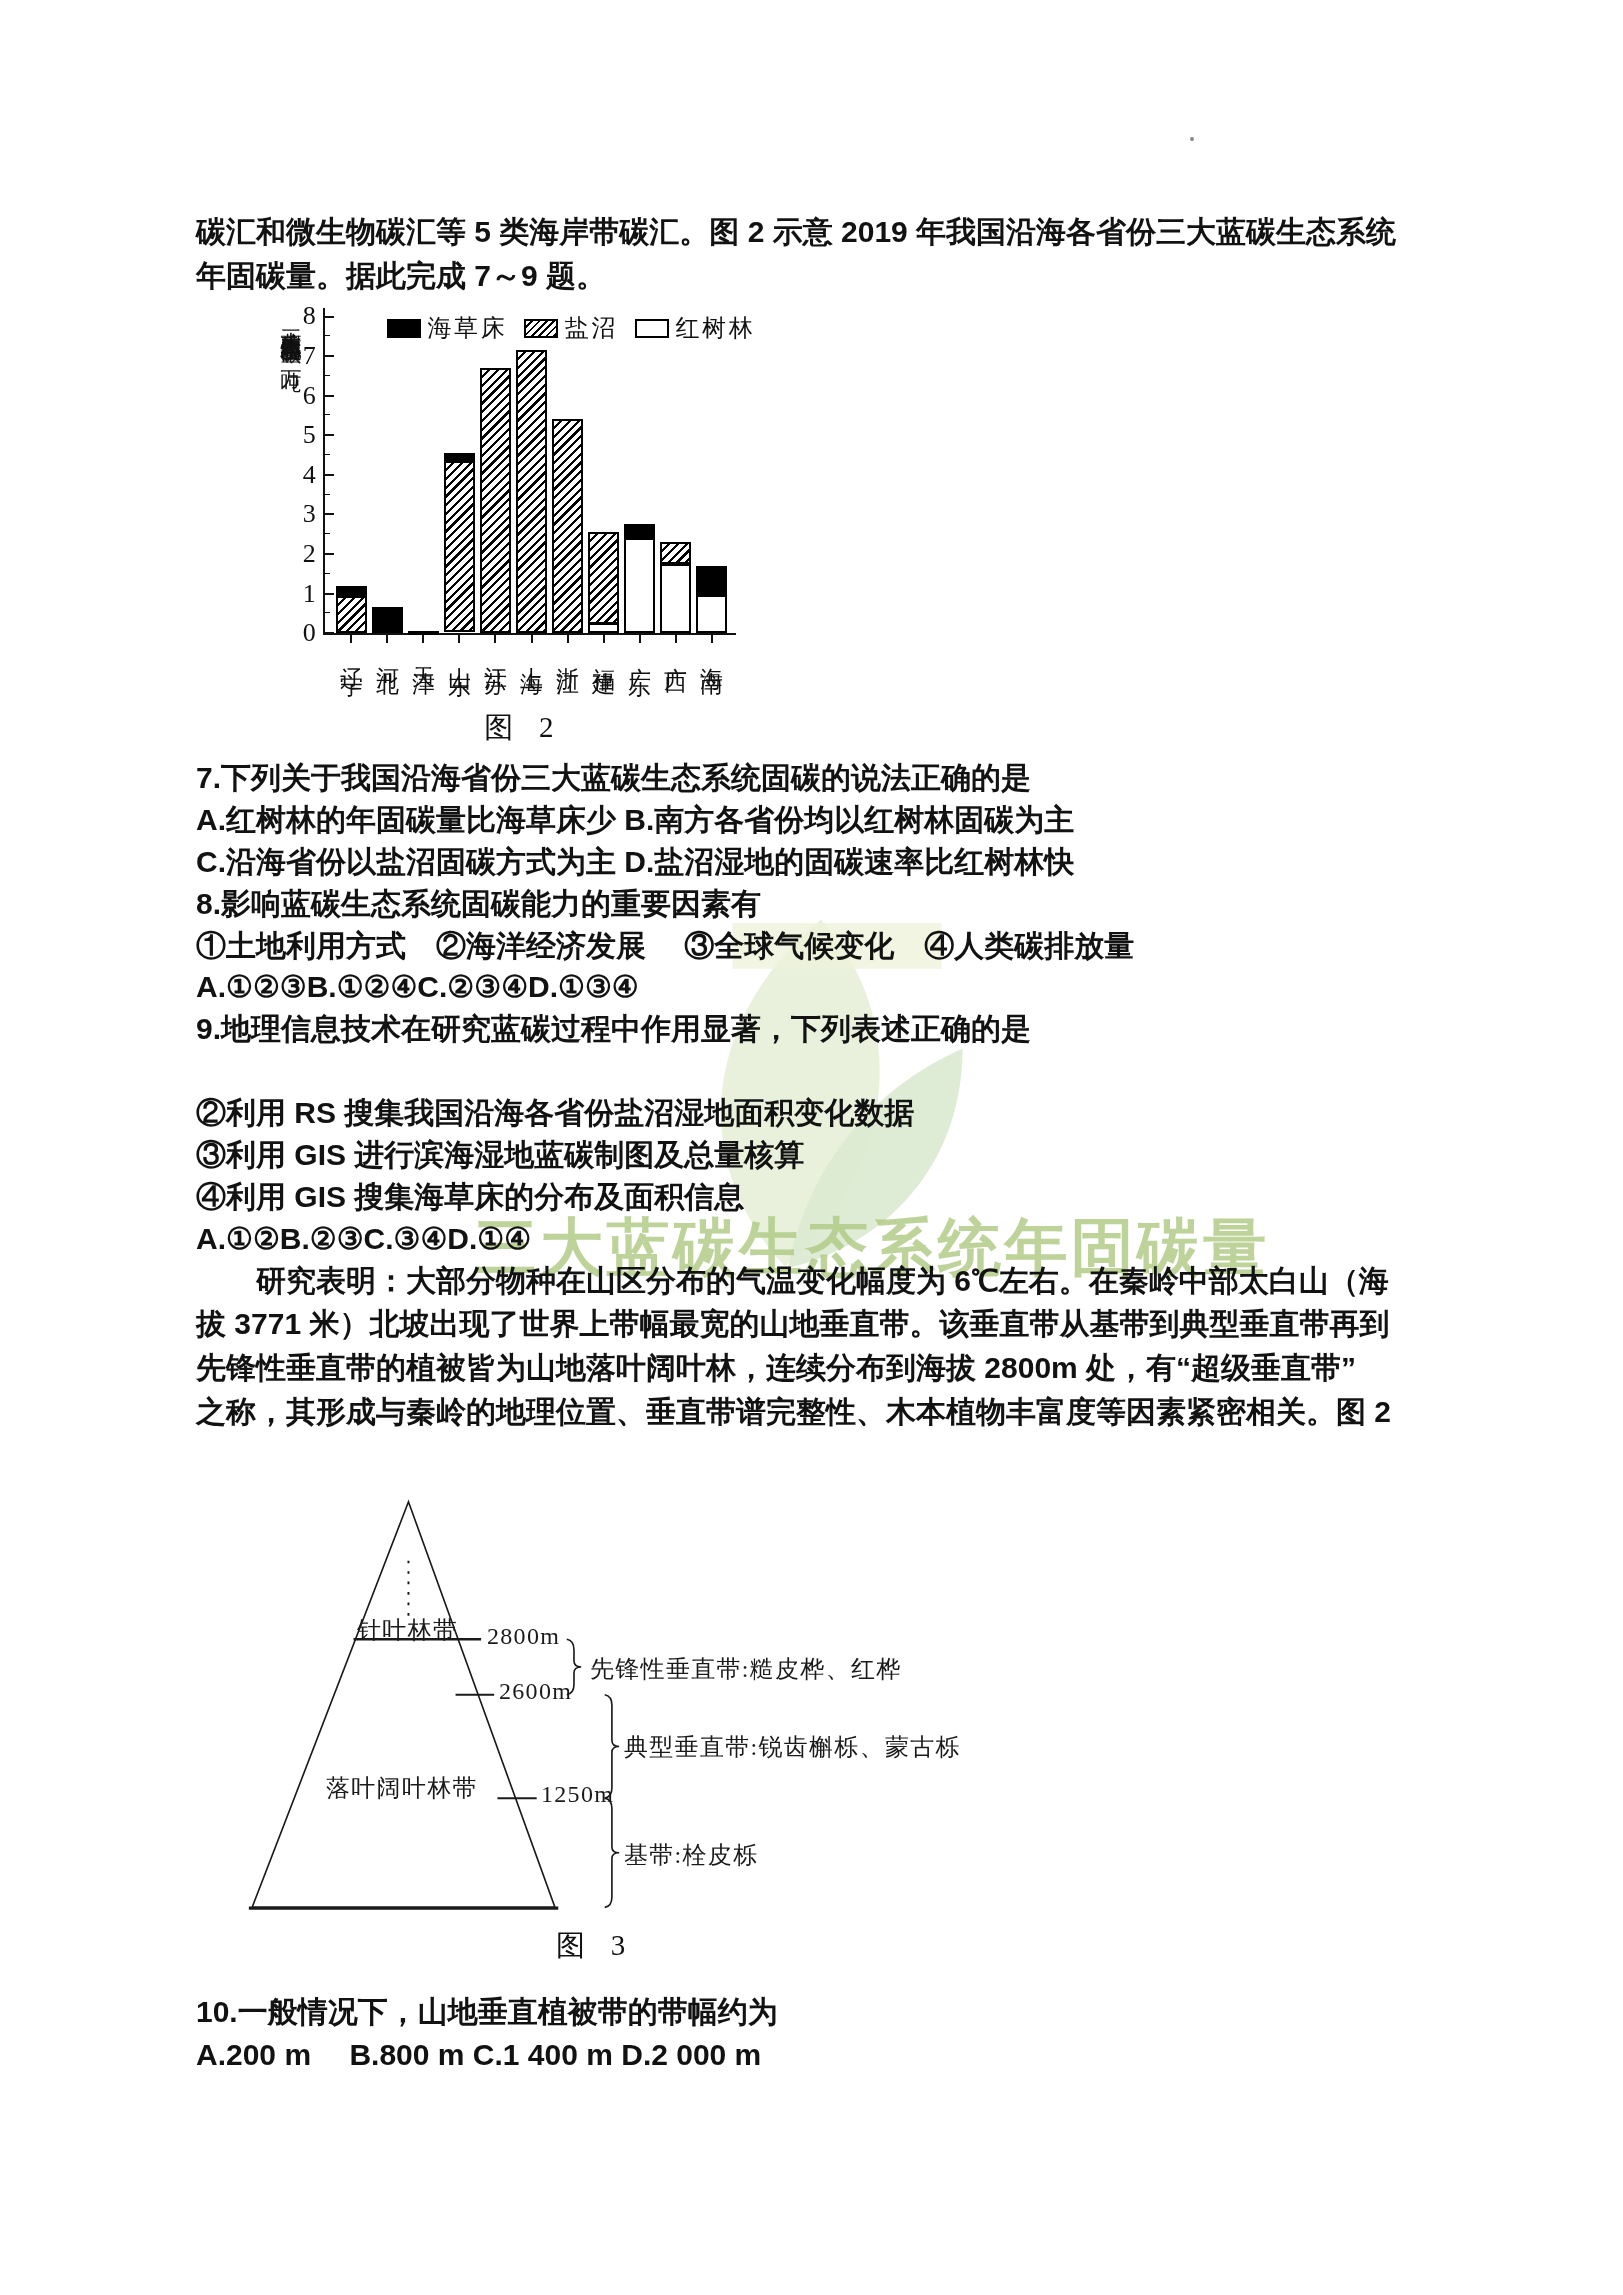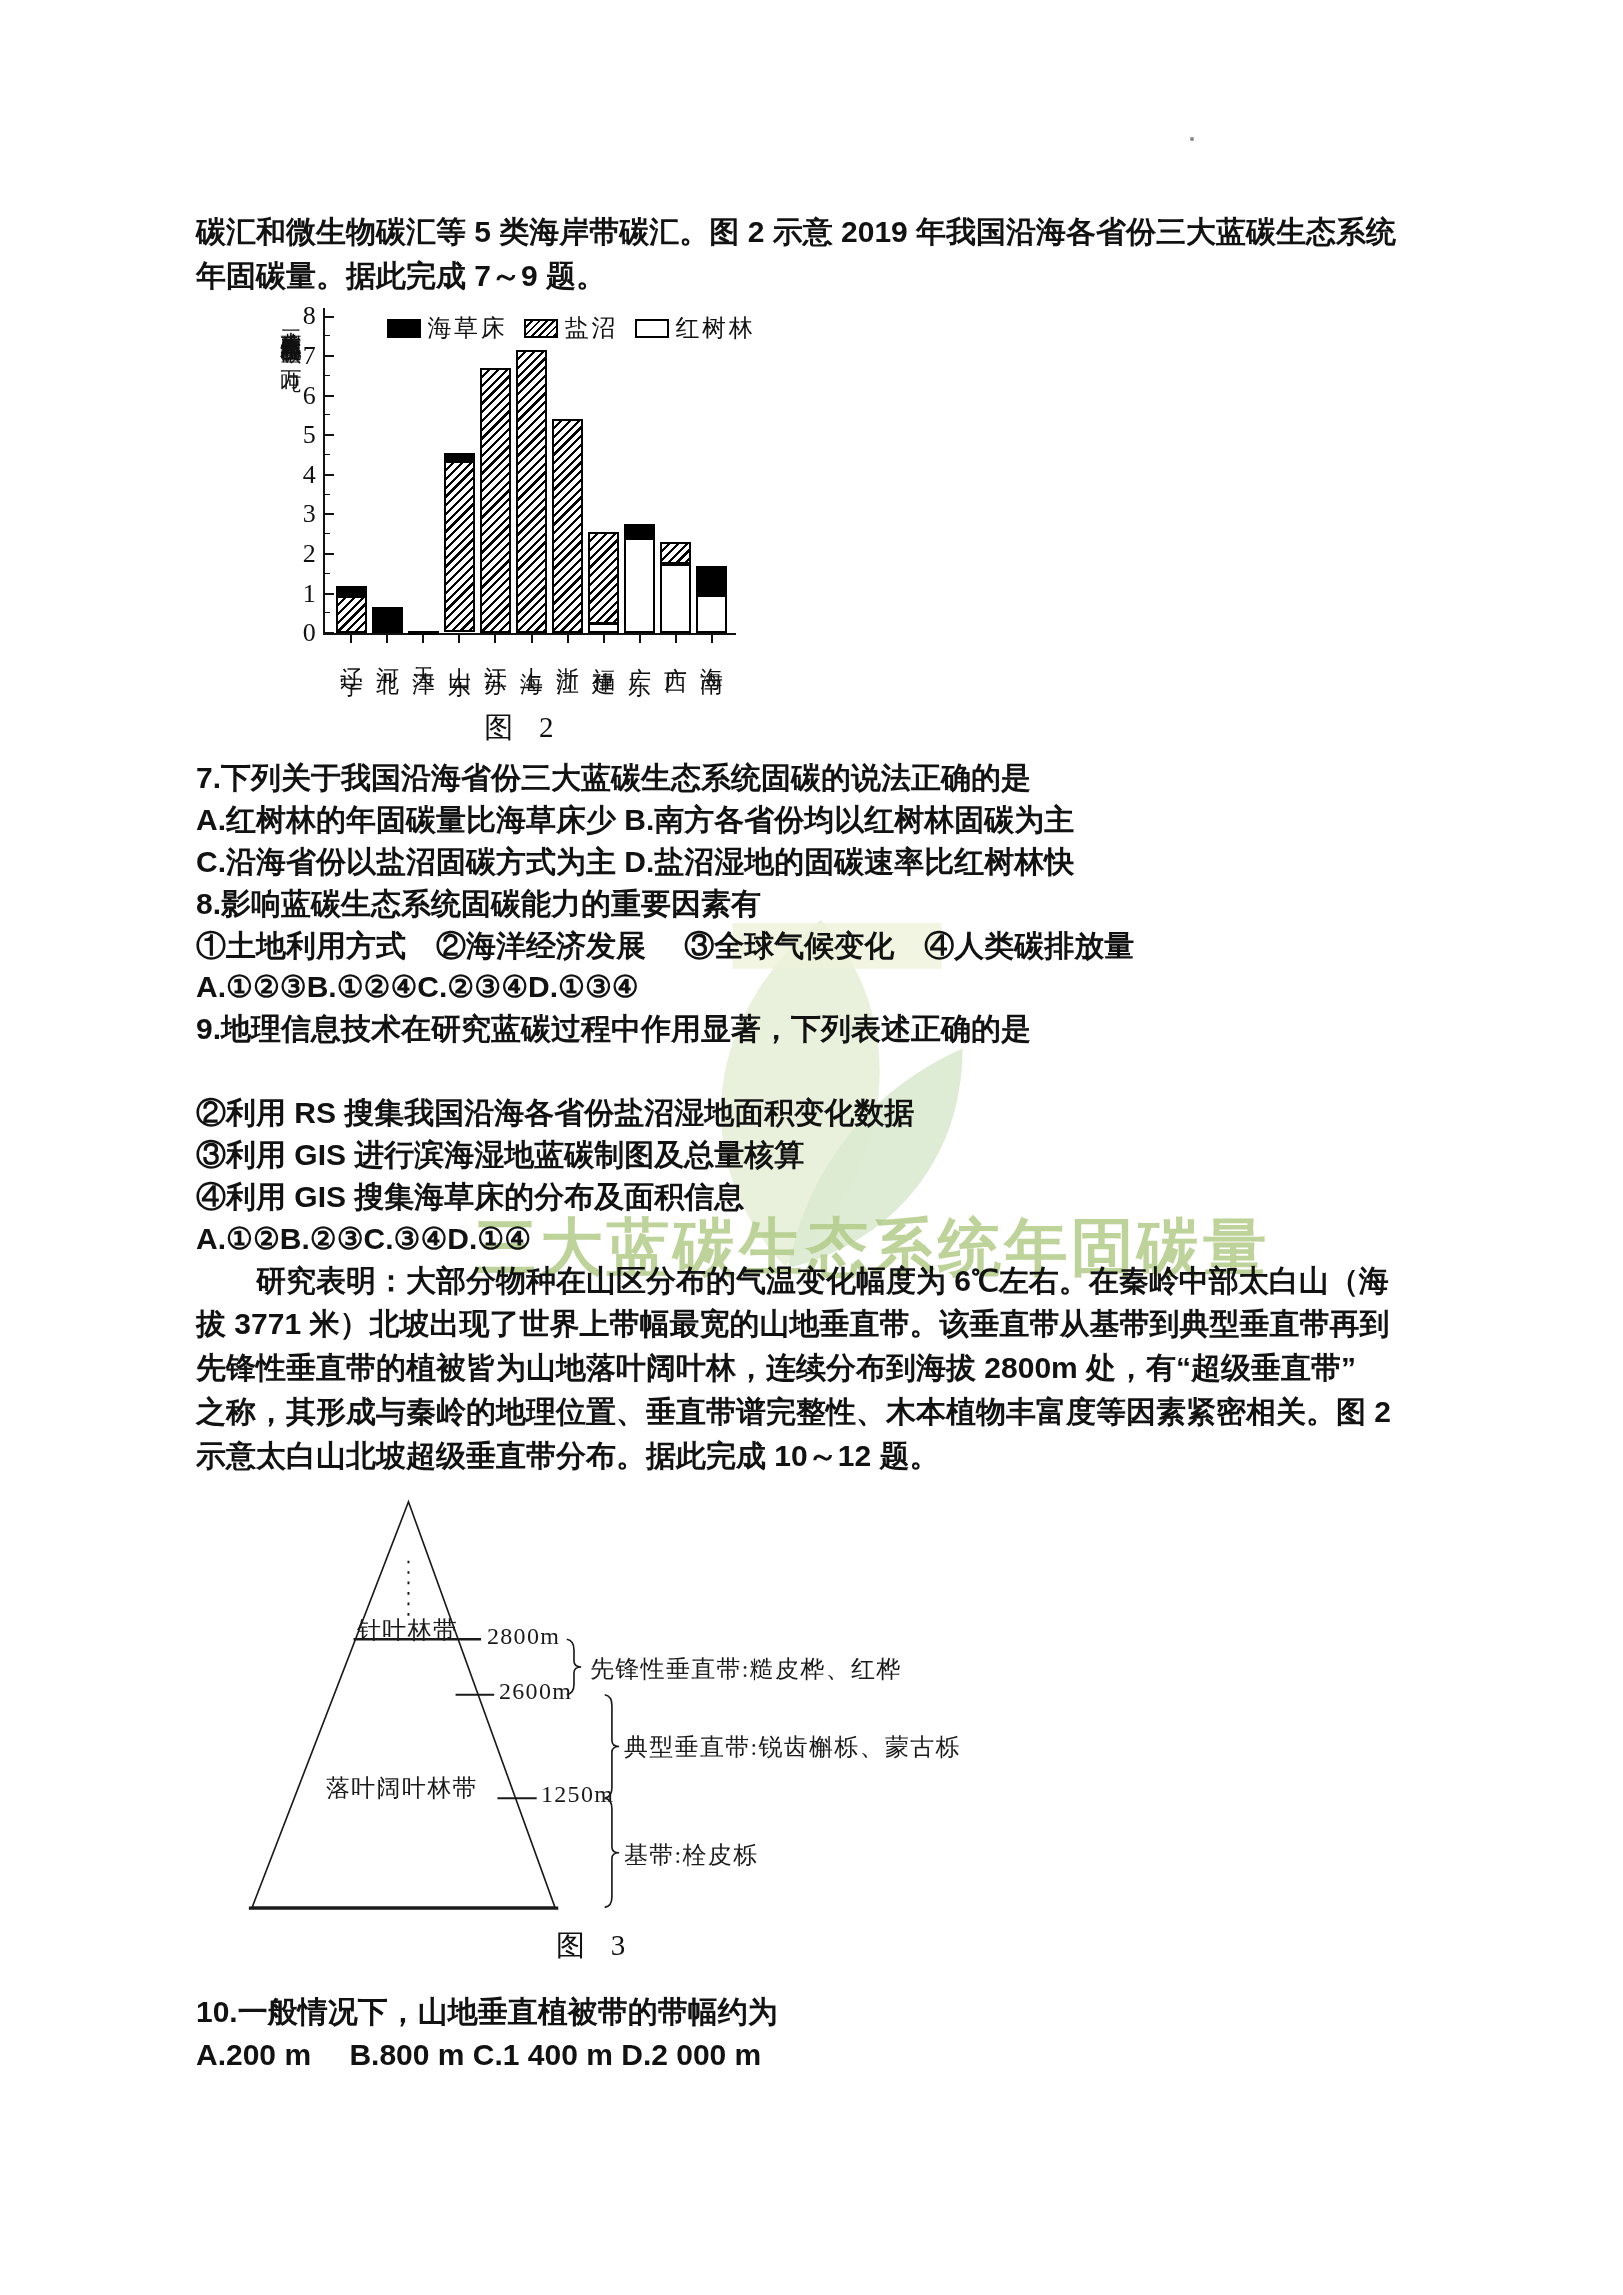--- a/index.html
+++ b/index.html
@@ -68,21 +68,20 @@
   <div class="bl" style="top:968px">A.①②③B.①②④C.②③④D.①③④</div>
   <div class="bl" style="top:1010px">9.地理信息技术在研究蓝碳过程中作用显著，下列表述正确的是</div>
   <div class="bl" style="top:1094px">②利用 RS 搜集我国沿海各省份盐沼湿地面积变化数据</div>
   <div class="bl" style="top:1136px">③利用 GIS 进行滨海湿地蓝碳制图及总量核算</div>
   <div class="bl" style="top:1178px">④利用 GIS 搜集海草床的分布及面积信息</div>
   <div class="bl" style="top:1220px">A.①②B.②③C.③④D.①④</div>
   <div class="bl" style="top:1262px">　　研究表明：大部分物种在山区分布的气温变化幅度为 6℃左右。在秦岭中部太白山（海</div>
   <div class="bl" style="top:1305px">拔 3771 米）北坡出现了世界上带幅最宽的山地垂直带。该垂直带从基带到典型垂直带再到</div>
   <div class="bl" style="top:1349px">先锋性垂直带的植被皆为山地落叶阔叶林，连续分布到海拔 2800m 处，有“超级垂直带”</div>
   <div class="bl" style="top:1393px">之称，其形成与秦岭的地理位置、垂直带谱完整性、木本植物丰富度等因素紧密相关。图 2</div>
-  <div class="bl" style="top:1437px">示意太白山北坡超级垂直带分布。据此完成 10～12 题。</div>
   <div class="bl" style="top:1993px">10.一般情况下，山地垂直植被带的带幅约为</div>
   <div class="bl" style="top:2036px">A.200 m　 B.800 m C.1 400 m D.2 000 m</div>
 
   <div id="ylabel">三大蓝碳生态系统年固碳量/万吨</div>
   <div id="chart">
       <div class="ax" style="left: 48px; top: 20px; width: 2px; height: 327px;"></div>
       <div class="ax" style="left: 48px; top: 345px; width: 413px; height: 2px;"></div>
       <div class="tick" style="left: 50px; top: 344px; width: 8.5px; height: 2px;"></div>
       <div class="ylab" style="left: 11.8px; top: 331px;">0</div>
       <div class="tick" style="left: 50px; top: 324px; width: 5.2px; height: 1.3px;"></div>

